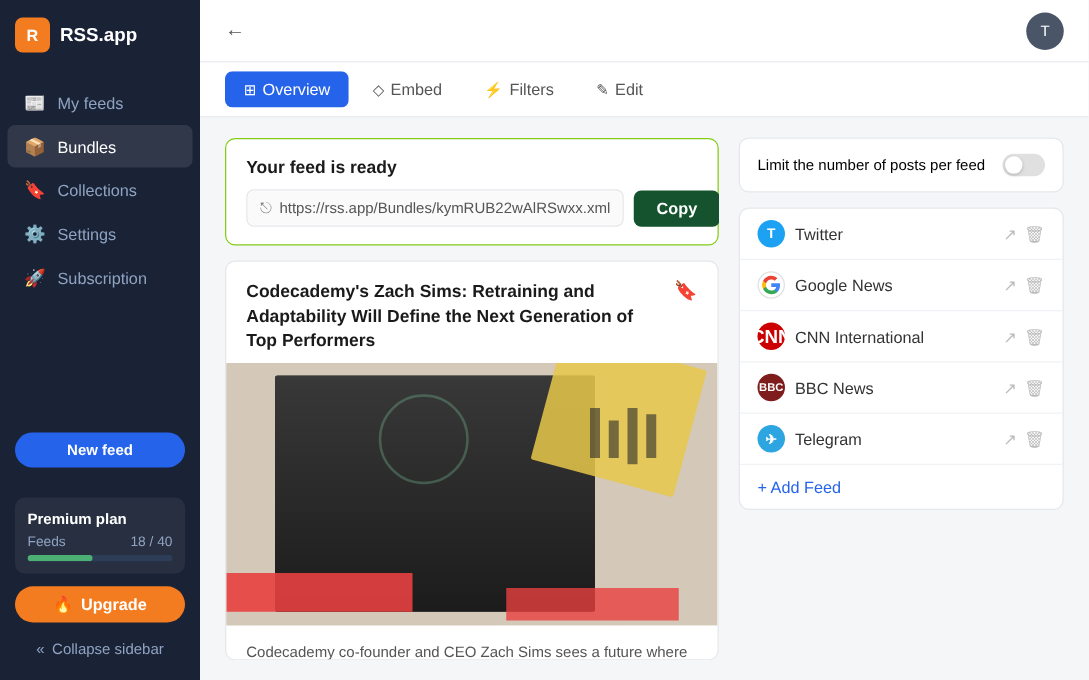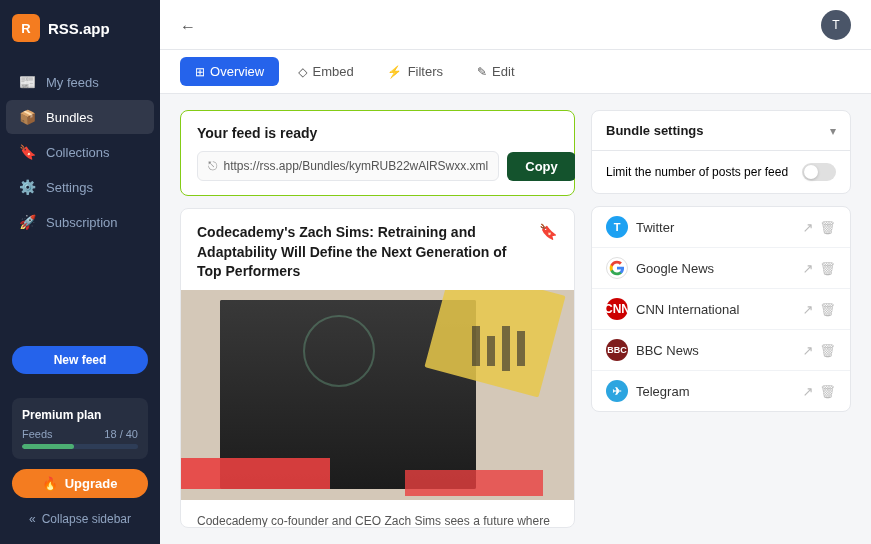--- a/index.html
+++ b/index.html
@@ -81,21 +81,21 @@
 
     
     .bundles-feeds-card { background: #fff; border-radius: 8px; border: 1px solid #e5e7eb; overflow: hidden; }
     .bundles-feeds-header { padding: 12px 14px; border-bottom: 1px solid #e5e7eb; }
     .bundles-feeds-title { font-size: 13px; font-weight: 600; color: #1a1a1a; }
     .feed-item { padding: 9px 14px; display: flex; align-items: center; gap: 8px; border-bottom: 1px solid #f0f2f5; }
     .feed-item:last-child { border-bottom: none; }
     .feed-logo { width: 22px; height: 22px; border-radius: 50%; display: flex; align-items: center; justify-content: center; font-size: 11px; font-weight: bold; flex-shrink: 0; }
     .feed-logo.twitter { background: #1da1f2; color: #fff; }
     .feed-logo.google { background: #fff; border: 1px solid #e0e0e0; }
-    .feed-logo.cnn { background: #cc0000; color: #fff; font-size: 12px; }
+    .feed-logo.cnn { background: #cc0000; color: #fff; font-size: 15px; }
     .feed-logo.bbc { background: #7f1d1d; color: #fff; font-size: 9px; text-align: center; }
     .feed-logo.telegram { background: #2ca5e0; color: #fff; }
     .feed-name { flex: 1; font-size: 13px; color: #333; }
     .feed-actions { display: flex; align-items: center; gap: 6px; }
     .feed-action-icon { color: #bbb; cursor: pointer; font-size: 13px; }
     .add-feed-btn { padding: 10px 14px; display: flex; align-items: center; }
     .add-feed-link { font-size: 13px; color: #2563eb; cursor: pointer; }
   </style>
 </head>
 <body>
@@ -230,24 +230,20 @@
           <div class="article-excerpt">Codecademy co-founder and CEO Zach Sims sees a future where fewer top hires have college degrees, and continued skills training is standard for CEOs.</div>
 
         </div>
       </div>
 
     </div>
 
     <div class="right-panel">
 
       <div class="bundle-settings-card">
-        <div class="bundle-settings-header">
-          <span class="bundle-settings-title">Bundle settings</span>
-          <span class="chevron-icon">▾</span>
-        </div>
         <div class="bundle-setting-row">
           <span class="bundle-setting-label">Limit the number of posts per feed</span>
           <div class="toggle"></div>
         </div>
       </div>
 
       <div class="bundles-feeds-card">
 
         <div class="feed-item">
           <div class="feed-logo twitter">T</div>
@@ -294,19 +290,22 @@
 
         <div class="feed-item">
           <div class="feed-logo telegram">✈</div>
           <span class="feed-name">Telegram</span>
           <div class="feed-actions">
             <span class="feed-action-icon">↗</span>
             <span class="feed-action-icon">🗑</span>
           </div>
         </div>
 
+        <div class="add-feed-btn">
+          <span class="add-feed-link">+ Add Feed</span>
+        </div>
       </div>
 
     </div>
 
   </div>
 
 </div>
 
 </body></html>

